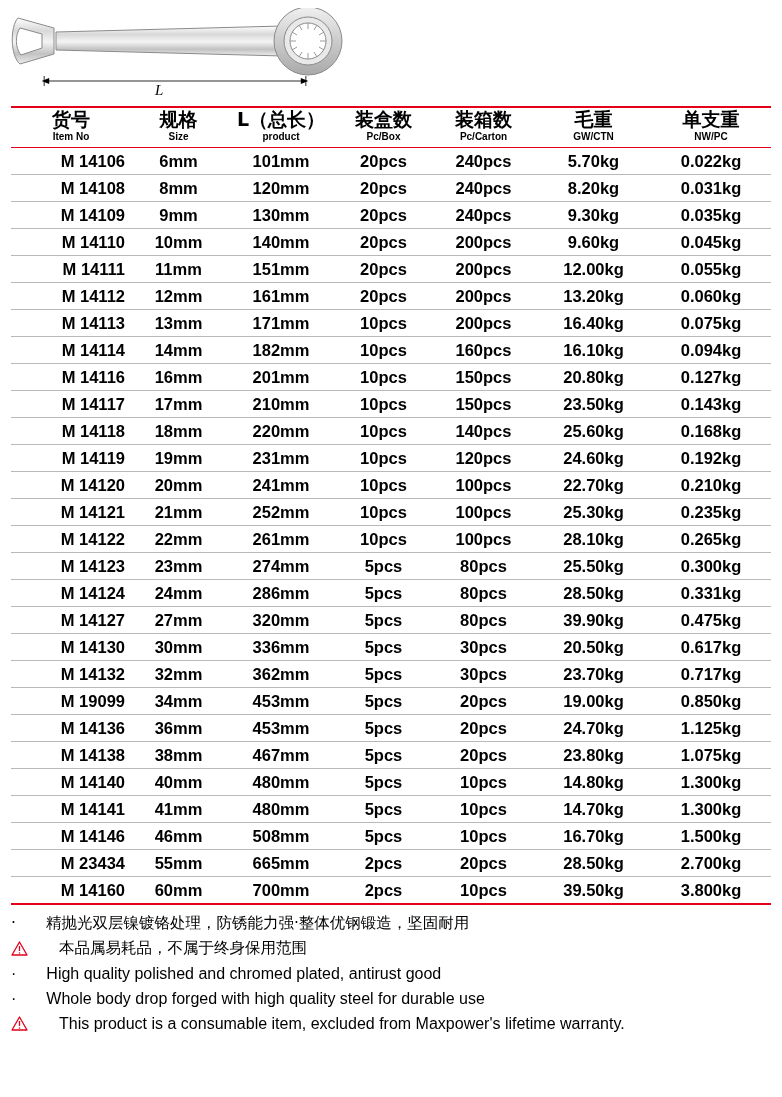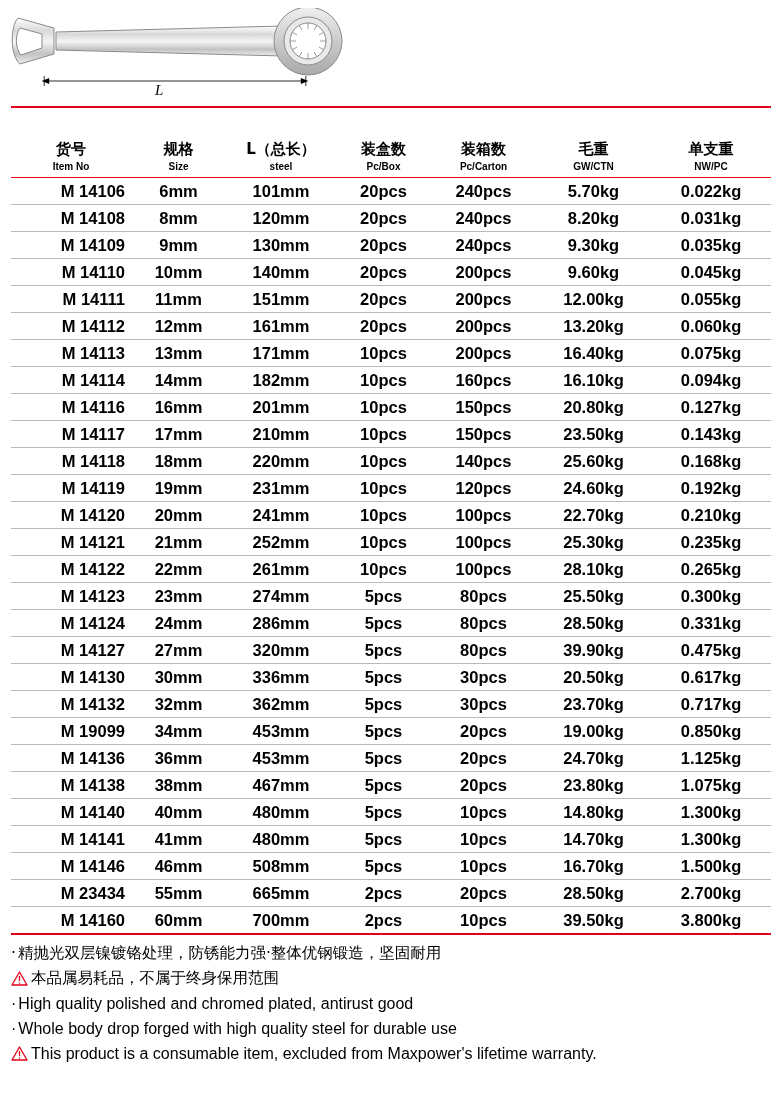--- a/index.html
+++ b/index.html
@@ -66,25 +66,24 @@
   table.spec thead th {
     padding: 2px 6px 3px 6px;
     text-align: center;
     font-weight: bold;
     vertical-align: top;
     border-top: 2px solid #e2001a;
     border-bottom: 1.5px solid #e2001a;
   }
   .hdr-cn {
     display: block;
-    font-size: 15px;
+    font-size: 19px;
     line-height: 19px;
     font-family: "DejaVu Sans", sans-serif;
     font-weight: bold;
-    margin-top: 30px;
   }
   .hdr-en {
     display: block;
     font-size: 10px;
     line-height: 15px;
     font-weight: bold;
   }
 
   table.spec tbody td {
     height: 26px;
@@ -126,21 +125,21 @@
   }
   .warn-icon {
     display: inline-block;
     width: 17px;
     height: 15px;
     margin-right: 3px;
     position: relative;
     flex: 0 0 auto;
   }
   .warn-icon svg { display:block; }
-  .note-text { display: inline-block; }
+  .note-text { display: inline-block; margin-left: 28px; }
 </style>
 </head>
 <body>
 
 <div class="page">
 
   <div class="illustration">
     <svg class="wrench-svg" width="345" height="72" viewBox="0 0 345 72">
       <defs>
         <linearGradient id="steel" x1="0" y1="0" x2="0" y2="1">
@@ -206,21 +205,21 @@
         <th>
           <span class="hdr-cn">货号</span>
           <span class="hdr-en">Item No</span>
         </th>
         <th>
           <span class="hdr-cn">规格</span>
           <span class="hdr-en">Size</span>
         </th>
         <th>
           <span class="hdr-cn">L（总长）</span>
-          <span class="hdr-en">steel</span>
+          <span class="hdr-en">product</span>
         </th>
         <th>
           <span class="hdr-cn">装盒数</span>
           <span class="hdr-en">Pc/Box</span>
         </th>
         <th>
           <span class="hdr-cn">装箱数</span>
           <span class="hdr-en">Pc/Carton</span>
         </th>
         <th>

